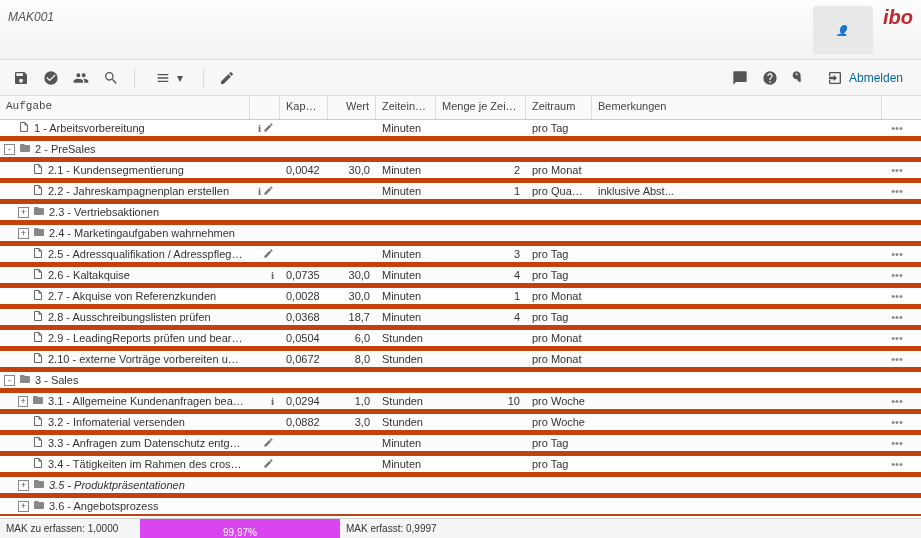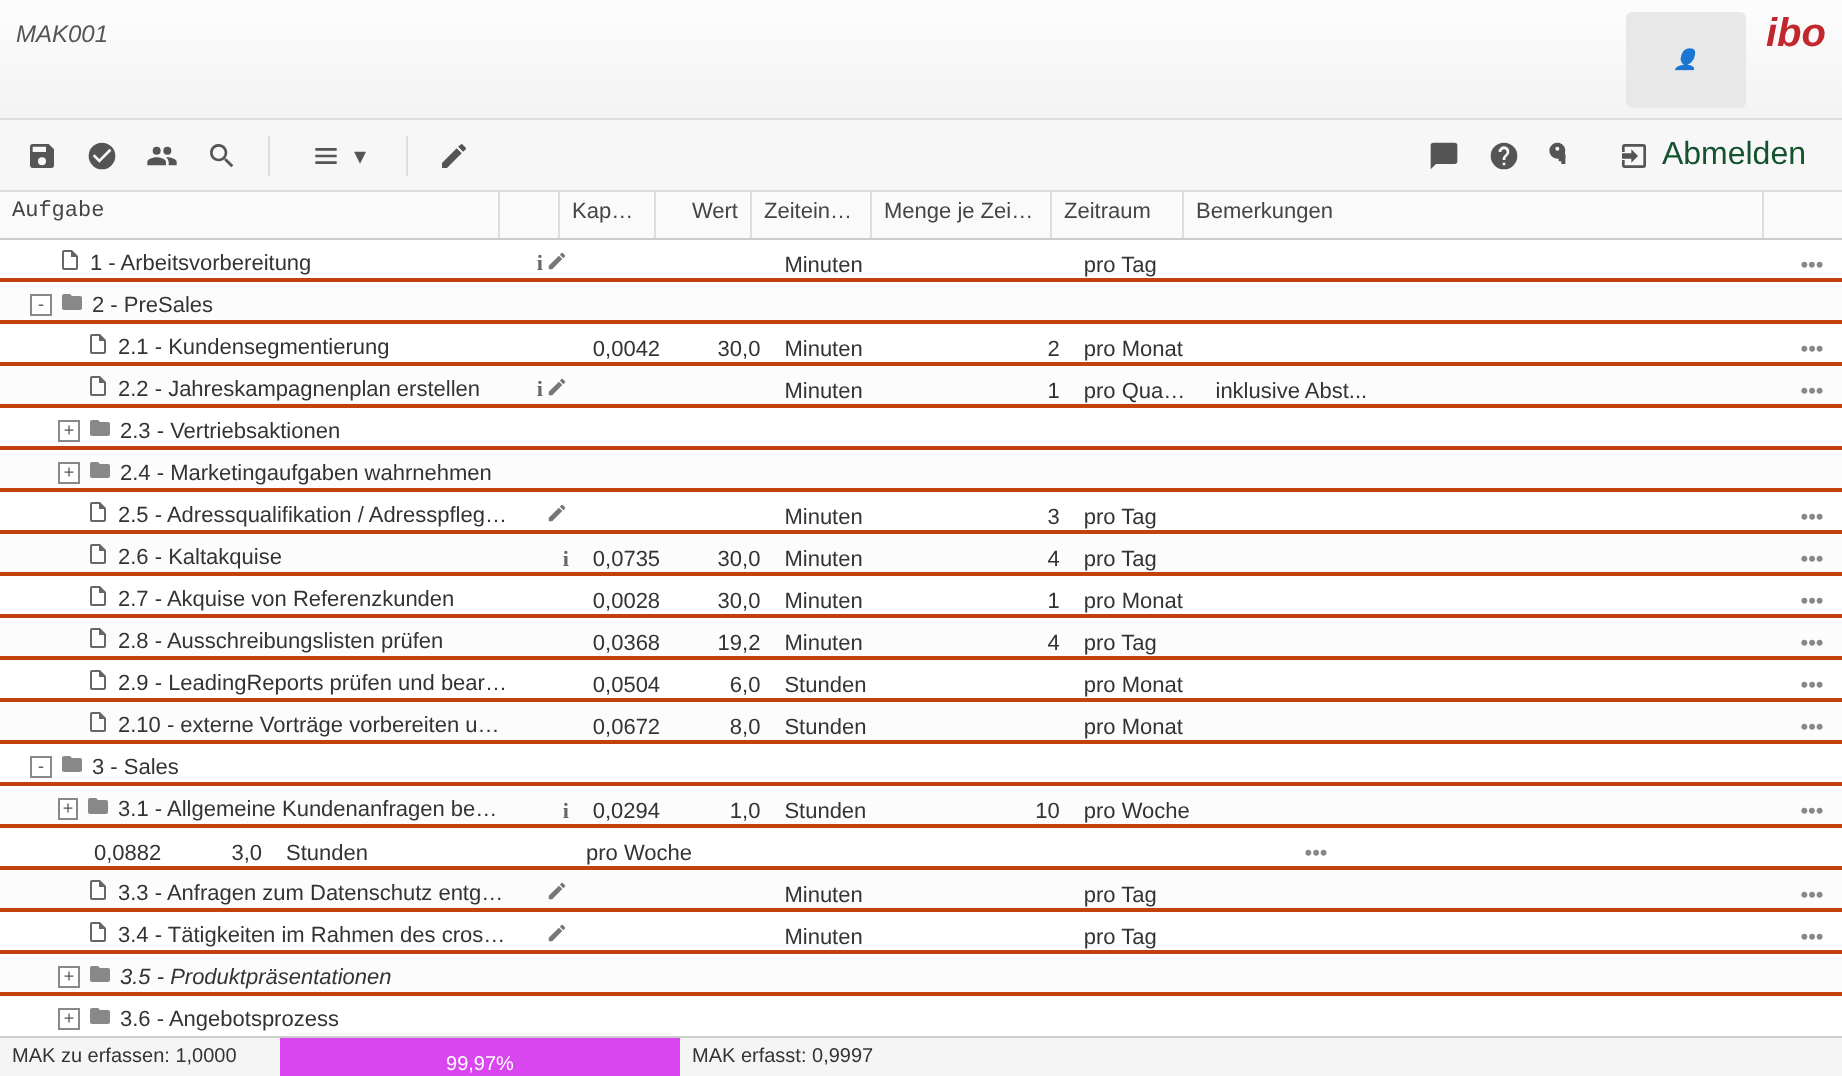--- a/index.html
+++ b/index.html
@@ -7,34 +7,34 @@
 .header { height: 60px; background: linear-gradient(to bottom, #fdfdfd, #f3f3f3); border-bottom: 1px solid #ddd; display:flex; align-items:flex-start; justify-content:space-between; padding:6px 8px;font-style:italic; }
 .header-title { font-size: 12px; color:#555; padding-top:4px; }
 .header-right { display:flex; align-items:flex-start; }
 .header-img { width:60px; height:48px; background:#e8e8e8; border-radius:3px; display:flex; align-items:center; justify-content:center; color:#aaa; font-size:10px;}
 .logo { font-weight:bold; font-size:20px; color:#c1272d; margin-left:10px;}
 .toolbar { height: 36px; background:#f7f7f7; border-bottom:1px solid #ddd; display:flex; align-items:center; padding: 0 8px; gap:4px; }
 .toolbar .spacer { flex:1; }
 .tb-btn { width:26px; height:26px; display:flex; align-items:center; justify-content:center; border-radius:3px; cursor:pointer; color:#555;}
 .tb-btn svg { width:16px; height:16px; fill:#555; }
 .tb-btn.wide { width:auto; padding:0 10px; gap:6px;}
-.tb-btn .label { font-size:16px; color:#14532d; }
+.tb-btn .label { font-size:12px; color:#0369a1; }
 .sep { width:1px; height:20px; background:#ddd; margin:0 6px;}
 .table-head { display:flex; height:24px; background:#fafafa; border-bottom:1px solid #ccc; font-size:11px; color:#444;}
 .th { border-right:1px solid #ddd; padding:4px 6px; overflow:hidden; white-space:nowrap; text-overflow:ellipsis;}
 .col-task { width: 250px; font-family: Liberation Mono, monospace; }
 .col-info { width: 30px; }
 .col-kap { width: 48px; text-align:left;}
 .col-wert { width: 48px; text-align:right;}
 .col-ze { width: 60px; text-align:left;}
 .col-menge { width: 90px; text-align:right;}
 .col-zr { width: 66px; text-align:left;}
 .col-bem { width: 290px; text-align:left;}
 .rows { height: 396px; overflow-y:auto; position:relative;}
-.row { display:flex; height:21px; align-items:flex-end; border-bottom:2px solid #c2410c; font-size:11px;padding-left:11px;}
+.row { display:flex; height:21px; align-items:center; border-bottom:5px solid #c2410c; font-size:11px;}
 .row:nth-child(even){ background:#fcfcfc;}
 .cell { padding:0 6px; overflow:hidden; white-space:nowrap; text-overflow:ellipsis;}
 .task-cell { width:250px; display:flex; align-items:center; gap:4px; }
 .info-cell { width:30px; display:flex; align-items:center; justify-content:flex-end; gap:2px; color:#666;}
 .indent-0 { padding-left: 4px; }
 .indent-1 { padding-left: 18px; }
 .indent-2 { padding-left: 32px; }
 .toggle-icon { width:11px; height:11px; border:1px solid #888; font-size:9px; line-height:9px; text-align:center; color:#555; cursor:pointer; background:#fff;}
 .doc-icon, .folder-icon { width:12px; height:12px; fill:#666; flex-shrink:0;}
 .folder-icon { fill:#888;}
@@ -291,21 +291,21 @@
     </div>
     <div class="row">
       <div class="cell task-cell indent-2">
         <span><svg class="doc-icon" viewBox="0 0 24 24">
             <path d="M14 2H6a2 2 0 0 0-2 2v16c0 1.1.9 2 2 2h12a2 2 0 0 0 2-2V8l-6-6zM6 20V4h7v5h5v11H6z"></path>
           </svg></span>
         <span style="overflow: hidden; text-overflow: ellipsis;">2.8 - Ausschreibungslisten prüfen</span>
       </div>
       <div class="cell info-cell"></div>
       <div class="cell col-kap">0,0368</div>
-      <div class="cell col-wert">19,2</div>
+      <div class="cell col-wert">18,7</div>
       <div class="cell col-ze">Minuten</div>
       <div class="cell col-menge">4</div>
       <div class="cell col-zr">pro Tag</div>
       <div class="cell col-bem"></div>
       <div class="cell dots-cell">•••</div>
     </div>
     <div class="row">
       <div class="cell task-cell indent-2">
         <span><svg class="doc-icon" viewBox="0 0 24 24">
             <path d="M14 2H6a2 2 0 0 0-2 2v16c0 1.1.9 2 2 2h12a2 2 0 0 0 2-2V8l-6-6zM6 20V4h7v5h5v11H6z"></path>
@@ -367,20 +367,26 @@
       </div>
       <div class="cell col-kap">0,0294</div>
       <div class="cell col-wert">1,0</div>
       <div class="cell col-ze">Stunden</div>
       <div class="cell col-menge">10</div>
       <div class="cell col-zr">pro Woche</div>
       <div class="cell col-bem"></div>
       <div class="cell dots-cell">•••</div>
     </div>
     <div class="row">
+      <div class="cell task-cell indent-2">
+        <span><svg class="doc-icon" viewBox="0 0 24 24">
+            <path d="M14 2H6a2 2 0 0 0-2 2v16c0 1.1.9 2 2 2h12a2 2 0 0 0 2-2V8l-6-6zM6 20V4h7v5h5v11H6z"></path>
+          </svg></span>
+        <span style="overflow: hidden; text-overflow: ellipsis;">3.2 - Infomaterial versenden</span>
+      </div>
       <div class="cell info-cell"></div>
       <div class="cell col-kap">0,0882</div>
       <div class="cell col-wert">3,0</div>
       <div class="cell col-ze">Stunden</div>
       <div class="cell col-menge"></div>
       <div class="cell col-zr">pro Woche</div>
       <div class="cell col-bem"></div>
       <div class="cell dots-cell">•••</div>
     </div>
     <div class="row">

